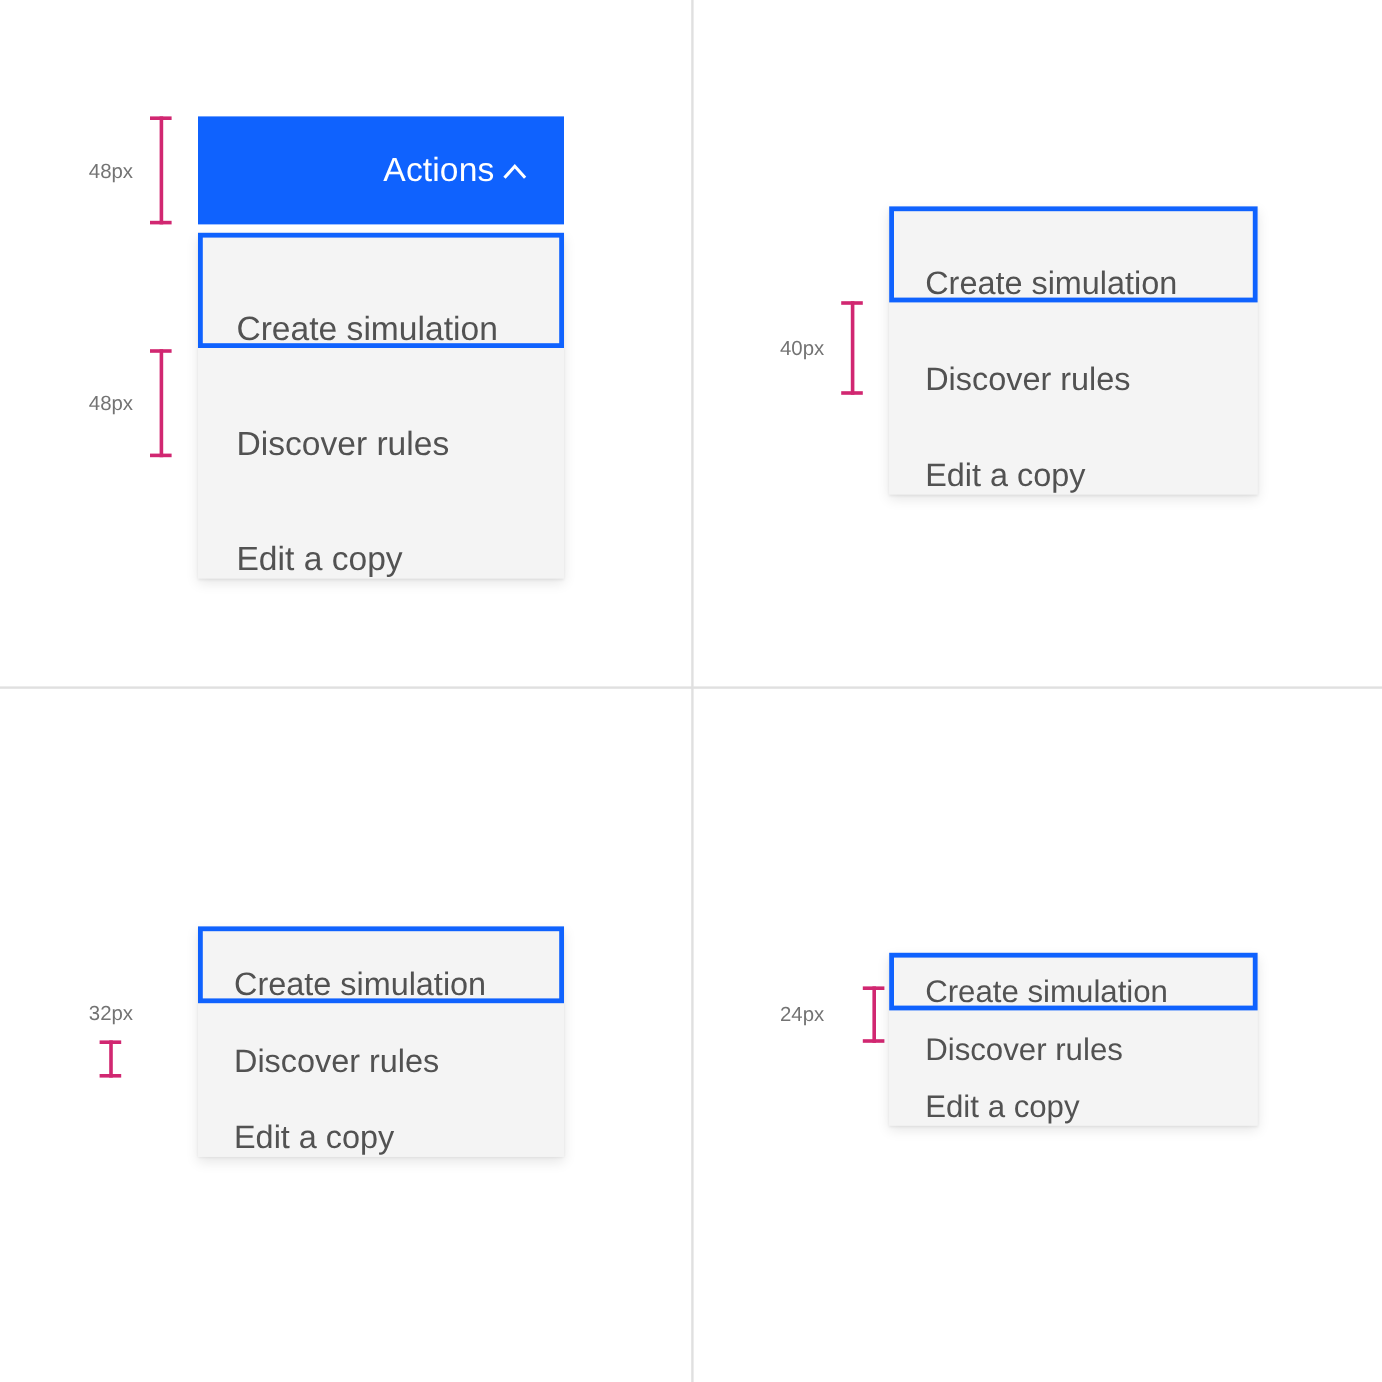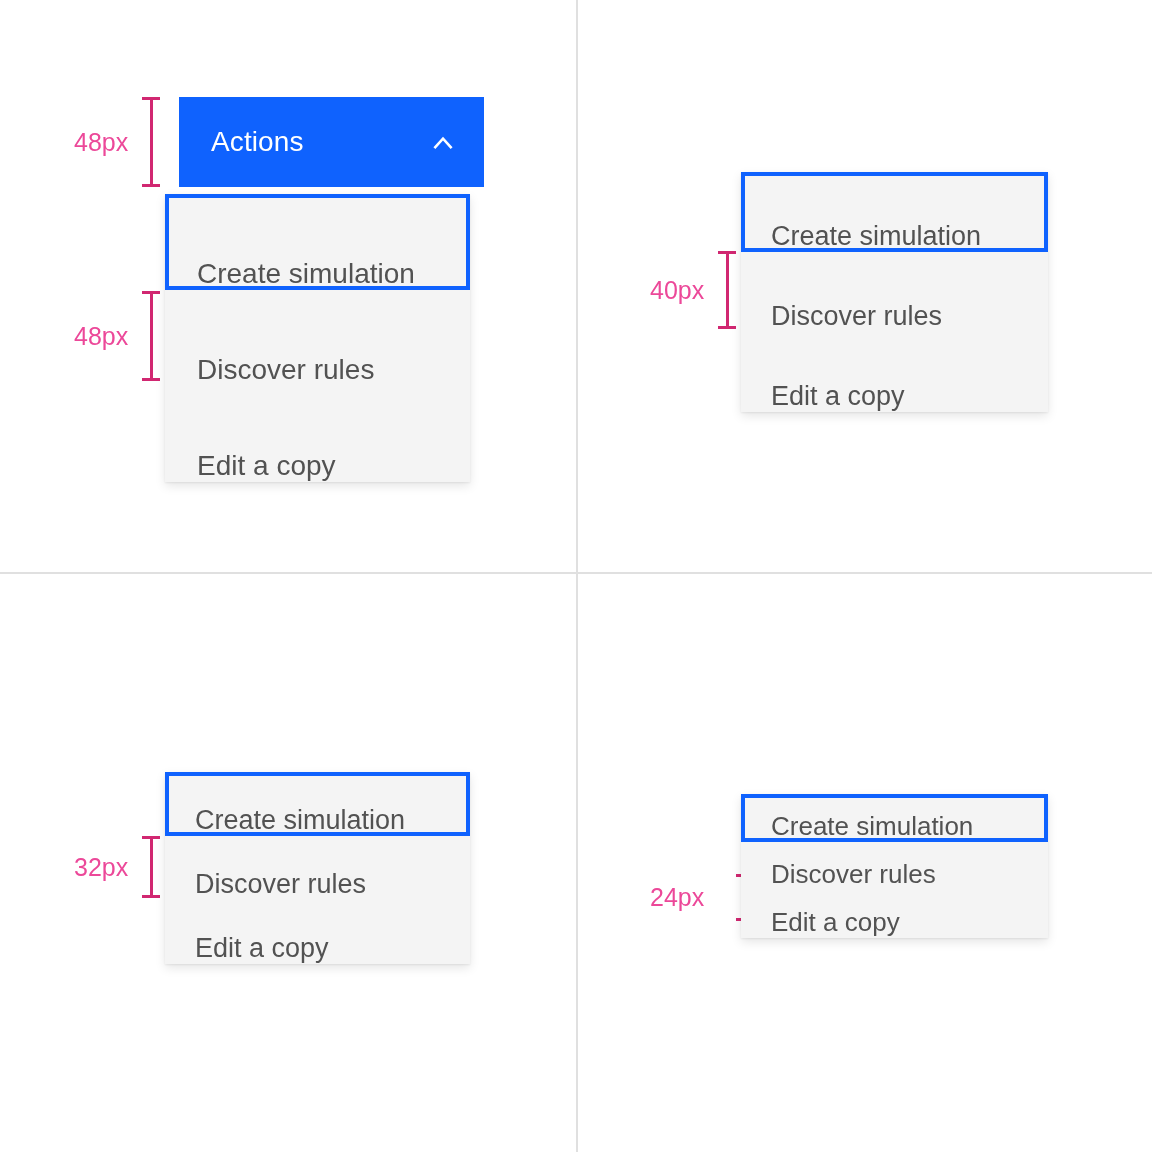--- a/index.html
+++ b/index.html
@@ -43,26 +43,25 @@
   
   .abs { position: absolute; }
 
   
   .menu-button {
     position: absolute;
     background: #0f62fe;
     color: #ffffff;
     display: flex;
     align-items: center;
-    justify-content: space-between;
+    justify-content: flex-end;
     box-sizing: border-box;
     padding: 0 24px 0 32px;
     cursor: pointer;
     user-select: none;
-    margin-left: 14px;
   }
   .menu-button .label {
     font-size: 28px;
     line-height: 1;
     letter-spacing: 0.1px;
     color: #ffffff;
   }
   .menu-button .chevron {
     display: block;
     width: 34px;
@@ -107,22 +106,22 @@
   .size-24 .menu-item { height: 48px; padding-left: 30px; font-size: 26px; }
 
   
   .measure {
     position: absolute;
     display: flex;
     align-items: center;
     gap: 14px;
   }
   .measure .m-label {
-    color: #ec4899;
-    font-size: 25px;
+    color: #737373;
+    font-size: 17px;
     line-height: 1;
     white-space: nowrap;
   }
   .measure .m-bracket {
     position: relative;
     width: 18px;
   }
   .measure .m-bracket::before {
     
     content: "";
@@ -209,21 +208,21 @@
         <span>Discover rules</span>
       </div>
       <div class="menu-item">
         <span>Edit a copy</span>
       </div>
     </div>
   </div>
 
   <div class="abs">
 
-    <div class="measure" style="left:74px; top:836px; height:62px;">
+    <div class="measure" style="left:74px; top:836px; height:62px;flex-direction:column;">
       <span class="m-label">32px</span>
       <span class="m-bracket" style="height:62px;">
         <span class="m-cap top"></span>
         <span class="m-cap bottom"></span>
       </span>
     </div>
 
     <div class="menu-list size-32" style="left:165px; top:772px; width:305px;">
       <div class="menu-item selected">
         <span>Create simulation</span>
@@ -232,21 +231,21 @@
         <span>Discover rules</span>
       </div>
       <div class="menu-item">
         <span>Edit a copy</span>
       </div>
     </div>
   </div>
 
   <div class="abs">
 
-    <div class="measure" style="left:650px; top:874px; height:47px;gap:32px;">
+    <div class="measure" style="left:650px; top:822px; height:47px;gap:32px;">
       <span class="m-label">24px</span>
       <span class="m-bracket" style="height:47px;">
         <span class="m-cap top"></span>
         <span class="m-cap bottom"></span>
       </span>
     </div>
 
     <div class="menu-list size-24" style="left:741px; top:794px; width:307px;">
       <div class="menu-item selected">
         <span>Create simulation</span>

